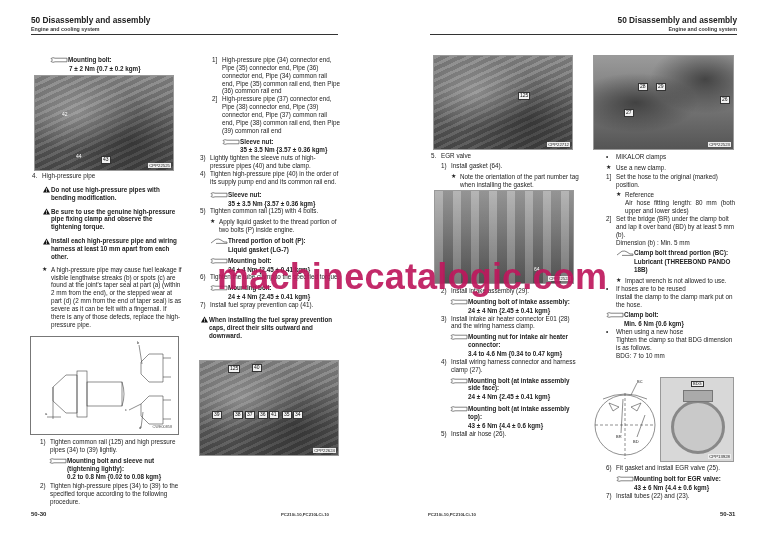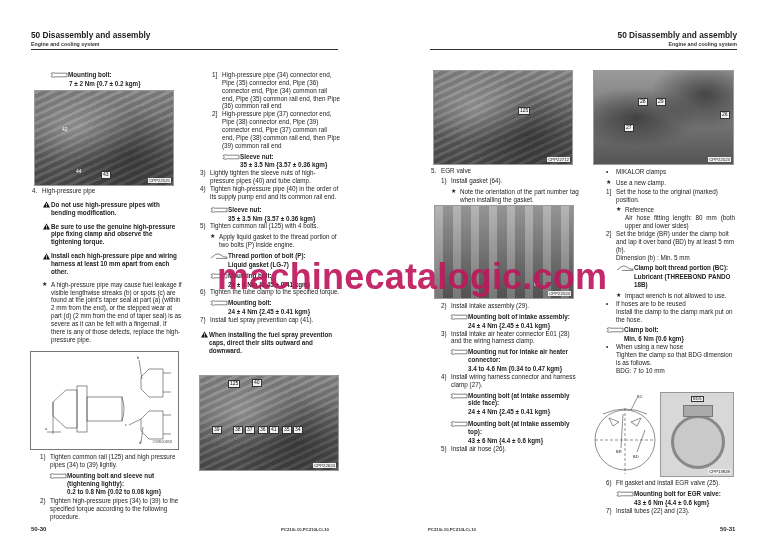--- a/index.html
+++ b/index.html
@@ -1,19 +1,19 @@
 <!DOCTYPE html>
 <html><head>
 <meta charset="utf-8">
 <style>
   * { box-sizing: border-box; margin: 0; padding: 0; }
   html, body { width: 768px; height: 542px; background: #ffffff; overflow: hidden; }
   body { font-family: "Liberation Sans", sans-serif; color: #222; position: relative; font-size: 6.3px; line-height: 1.25; }
 
-  .page { position: absolute; top: 15px; height: 418px; width: 384px; }
+  .page { position: absolute; top: 0; height: 418px; width: 384px; }
   #page-left { left: 0; }
   #page-right { left: 384px; }
 
   .header { position: absolute; top: 16px; }
   #page-left .header { left: 31px; width: 307px; text-align: left; }
   #page-right .header { left: 46px; width: 307px; text-align: right; }
   .header .h-title { font-size: 8.3px; font-weight: bold; color: #222; line-height: 1.15; }
   .header .h-sub { font-size: 5.3px; font-weight: bold; color: #333; }
   .header .h-rule { position: absolute; top: 18px; left: 0; width: 307px; height: 1.3px; background: #333; }
 

